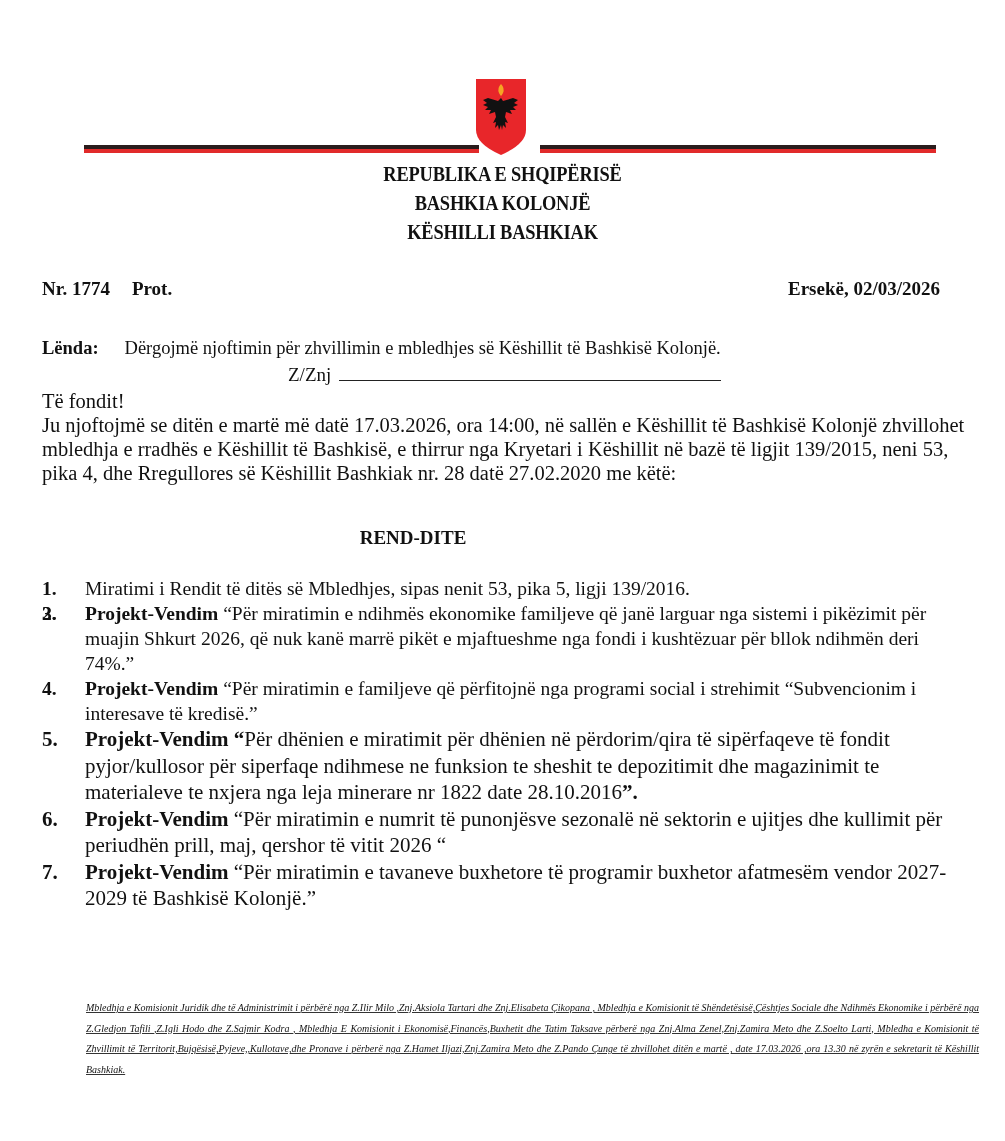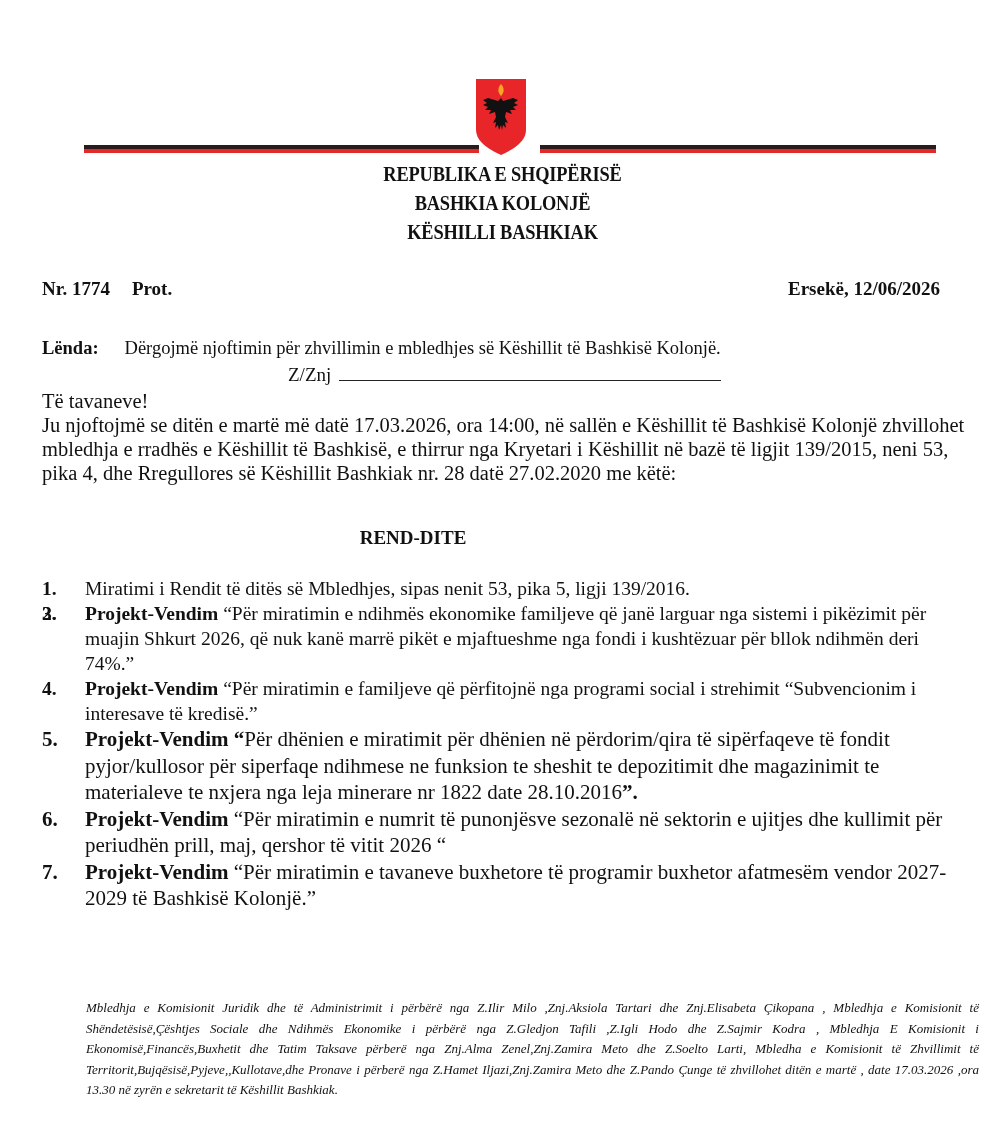--- a/index.html
+++ b/index.html
@@ -29,22 +29,22 @@
   .body-text { position: absolute; top: 389px; left: 42px; width: 925px; font-size: 20.5px; line-height: 24px; }
   .body-text p { margin: 0; }
   .agenda-title { position: absolute; top: 527px; left: 0; width: 826px; text-align: center; font-weight: bold; font-size: 19px; }
   .agenda { position: absolute; top: 576px; left: 42px; width: 930px; margin: 0; padding: 0; list-style: none; font-size: 19.5px; line-height: 25px; }
   .agenda li { position: relative; padding-left: 43px; }
   .agenda li .num { position: absolute; left: 0; font-weight: bold; }
   .agenda li b { font-weight: bold; }
   .agenda li.big { font-size: 21px; line-height: 26.5px; }
   .footer-note {
     position: absolute; top: 998px; left: 86px; width: 893px;
-    font-style: italic; font-size: 13px; line-height: 20.5px; text-align: justify;
-    text-decoration-color: #333;
+    font-style: italic; font-size: 10px; line-height: 20.5px; text-align: justify;
+    text-decoration: underline; text-decoration-color: #333;
   }
 </style>
 </head>
 <body>
 
 <div class="emblem">
   <svg width="52" height="78" viewBox="0 0 52 78">
     <path d="M1 1 H51 V52 Q51 66 26 77 Q1 66 1 52 Z" fill="#e8262a"></path>
     <path d="M26 6 q-4 4 -2 9 q1 2 2 3 q1 -1 2 -3 q2 -5 -2 -9 z" fill="#f5a623"></path>
     <path d="M26 20 l-3 3 l-10 -3 l-5 2 l4 3 l-4 2 l5 2 l-3 3 l6 0 l-2 4 l6 -2 l1 5 l-3 6 l3 -1 l-1 6 l3 -3 l1 5 l2 -5 l1 5 l1 -5 l3 3 l-1 -6 l3 1 l-3 -6 l1 -5 l6 2 l-2 -4 l6 0 l-3 -3 l5 -2 l-4 -2 l4 -3 l-5 -2 l-10 3 z" fill="#111"></path>
@@ -63,33 +63,33 @@
 <div class="header-lines">
   <div>REPUBLIKA E SHQIPËRISË</div>
   <div>BASHKIA KOLONJË</div>
   <div>KËSHILLI BASHKIAK</div>
 </div>
 
 <div class="meta-row">
   <div class="left">
     <span>Nr. 1774</span><span>Prot.</span>
   </div>
-  <div class="right">Ersekë, 12/06/2026</div>
+  <div class="right">Ersekë, 02/03/2026</div>
 </div>
 
 <div class="subject">
   <b>Lënda:</b><span>Dërgojmë njoftimin për  zhvillimin e mbledhjes së Këshillit të Bashkisë Kolonjë.</span>
 </div>
 
 <div class="recipient">
   <span>Z/Znj</span><span class="line"></span>
 </div>
 
 <div class="body-text">
-  <p>Të tavaneve!</p>
+  <p>Të fondit!</p>
   <p>Ju  njoftojmë se ditën e martë më  datë  17.03.2026, ora 14:00,  në sallën e Këshillit të Bashkisë Kolonjë  zhvillohet  mbledhja e rradhës e Këshillit të Bashkisë, e thirrur nga Kryetari i Këshillit në bazë të ligjit 139/2015, neni 53, pika 4, dhe Rregullores së Këshillit  Bashkiak nr. 28 datë 27.02.2020 me këtë:</p>
 </div>
 
 <div class="agenda-title">REND-DITE</div>
 
 <ol class="agenda">
   <li>
     <span class="num">1.</span><span>Miratimi i Rendit të ditës së Mbledhjes, sipas nenit 53, pika 5, ligji 139/2016.</span>
   </li>
   <li>

